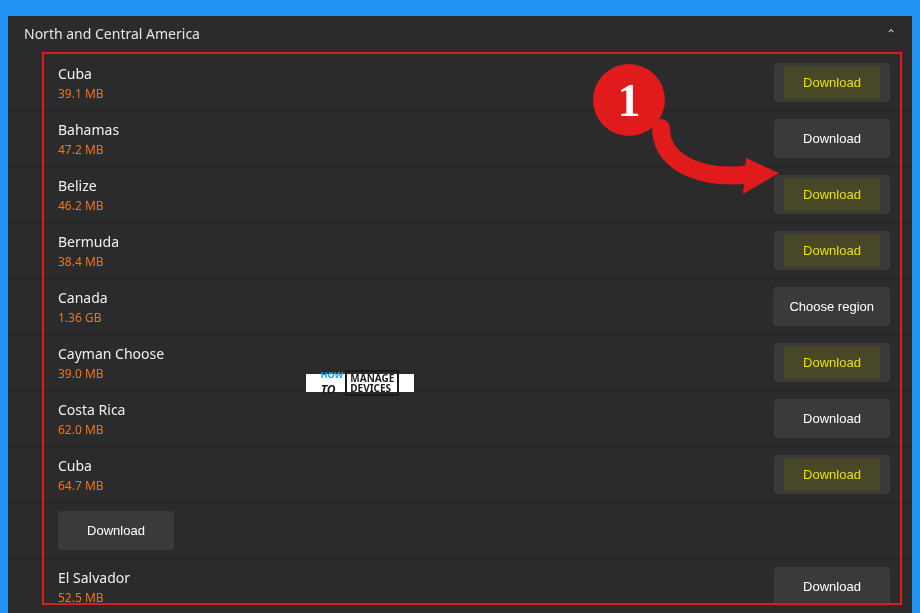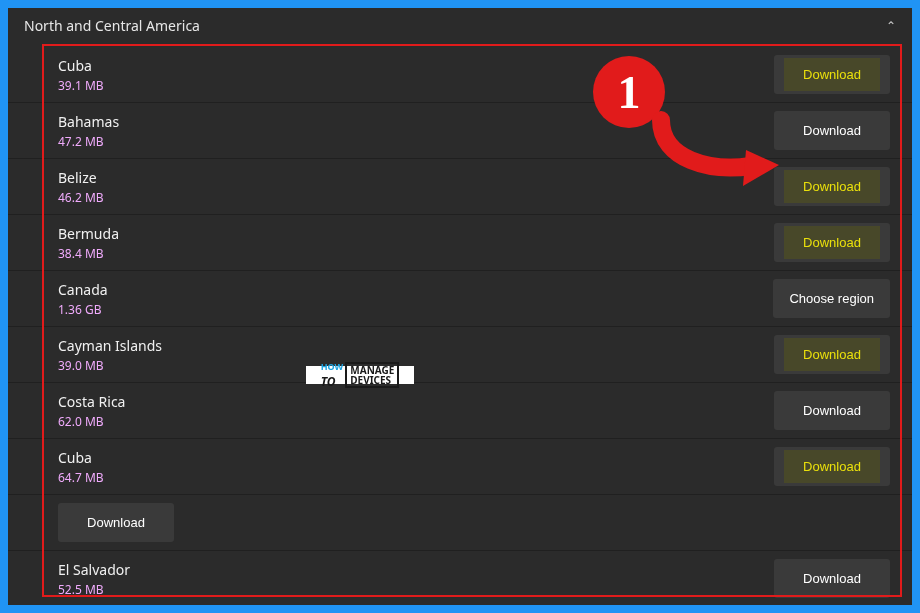--- a/index.html
+++ b/index.html
@@ -16,20 +16,21 @@
   width: 100%;
   height: 100%;
   color: #fff;
   position: relative;
 }
 .header {
   display: flex;
   justify-content: space-between;
   align-items: center;
   padding: 8px 16px 8px 16px;
+  margin-top: 8px;
 }
 .header-title {
   font-size: 14px;
   color: #e6e6e6;
 }
 .collapse-icon {
   color: #c8c8c8;
   font-size: 12px;
 }
 .red-box {
@@ -49,21 +50,21 @@
 .row {
   display: flex;
   justify-content: space-between;
   align-items: center;
   padding: 8px 22px 8px 50px;
   border-bottom: 1px solid #202020;
   min-height: 51px;
 }
 .row-left { display: flex; flex-direction: column; gap: 2px; }
 .row-name { font-size: 14px; color: #f0f0f0; }
-.row-size { font-size: 12px; color: #f0abfc; }
+.row-size { font-size: 12px; color: #f97316; }
 .btn {
   background: #3a3a3a;
   color: #fff;
   border: none;
   padding: 12px 16px;
   font-size: 13px;
   border-radius: 3px;
   min-width: 116px;
   text-align: center;
   position: relative;
@@ -160,21 +161,21 @@
   <div class="row">
     <div class="row-left">
       <div class="row-name">Canada</div>
       <div class="row-size">1.36 GB</div>
     </div>
     <button class="btn"><span>Choose region</span></button>
   </div>
 
   <div class="row">
     <div class="row-left">
-      <div class="row-name">Cayman Islands</div>
+      <div class="row-name">Cayman Choose</div>
       <div class="row-size">39.0 MB</div>
     </div>
     <button class="btn hl"><span>Download</span></button>
   </div>
 
   <div class="row">
     <div class="row-left">
       <div class="row-name">Costa Rica</div>
       <div class="row-size">62.0 MB</div>
     </div>

